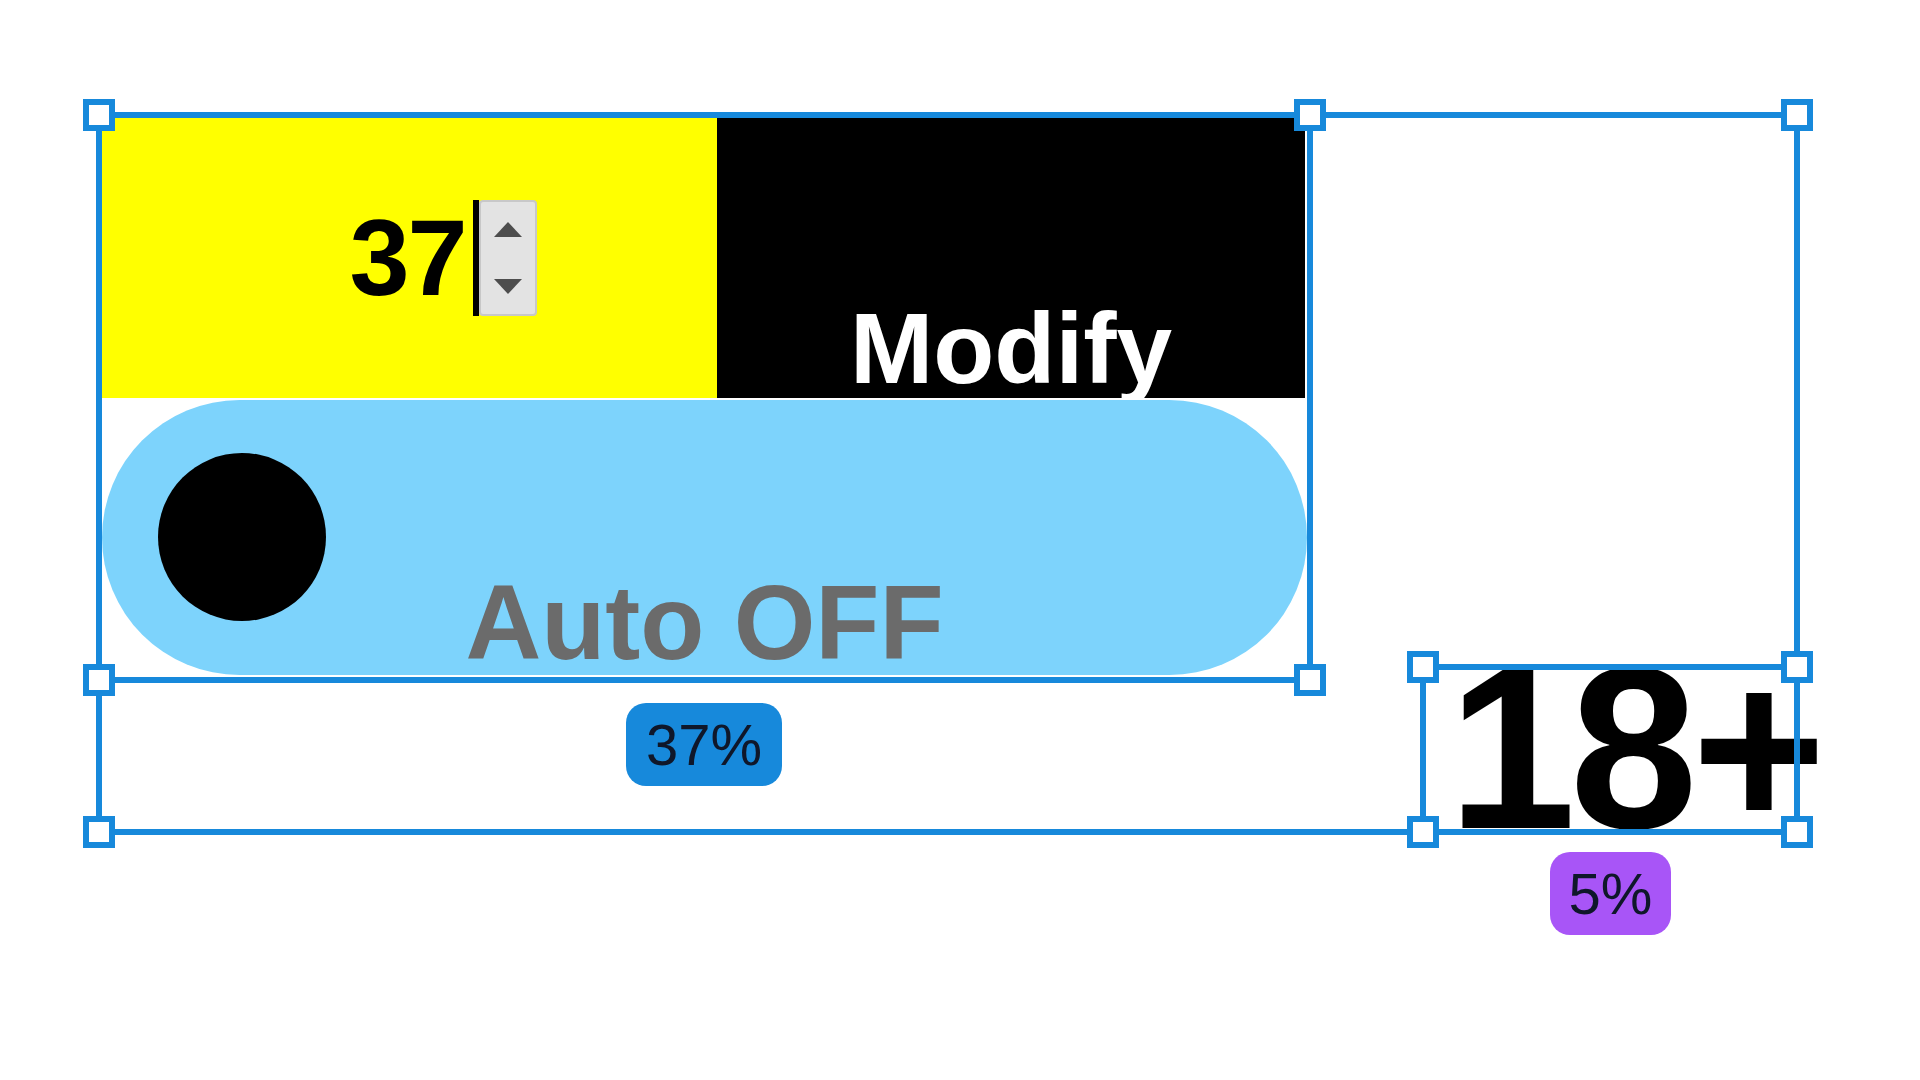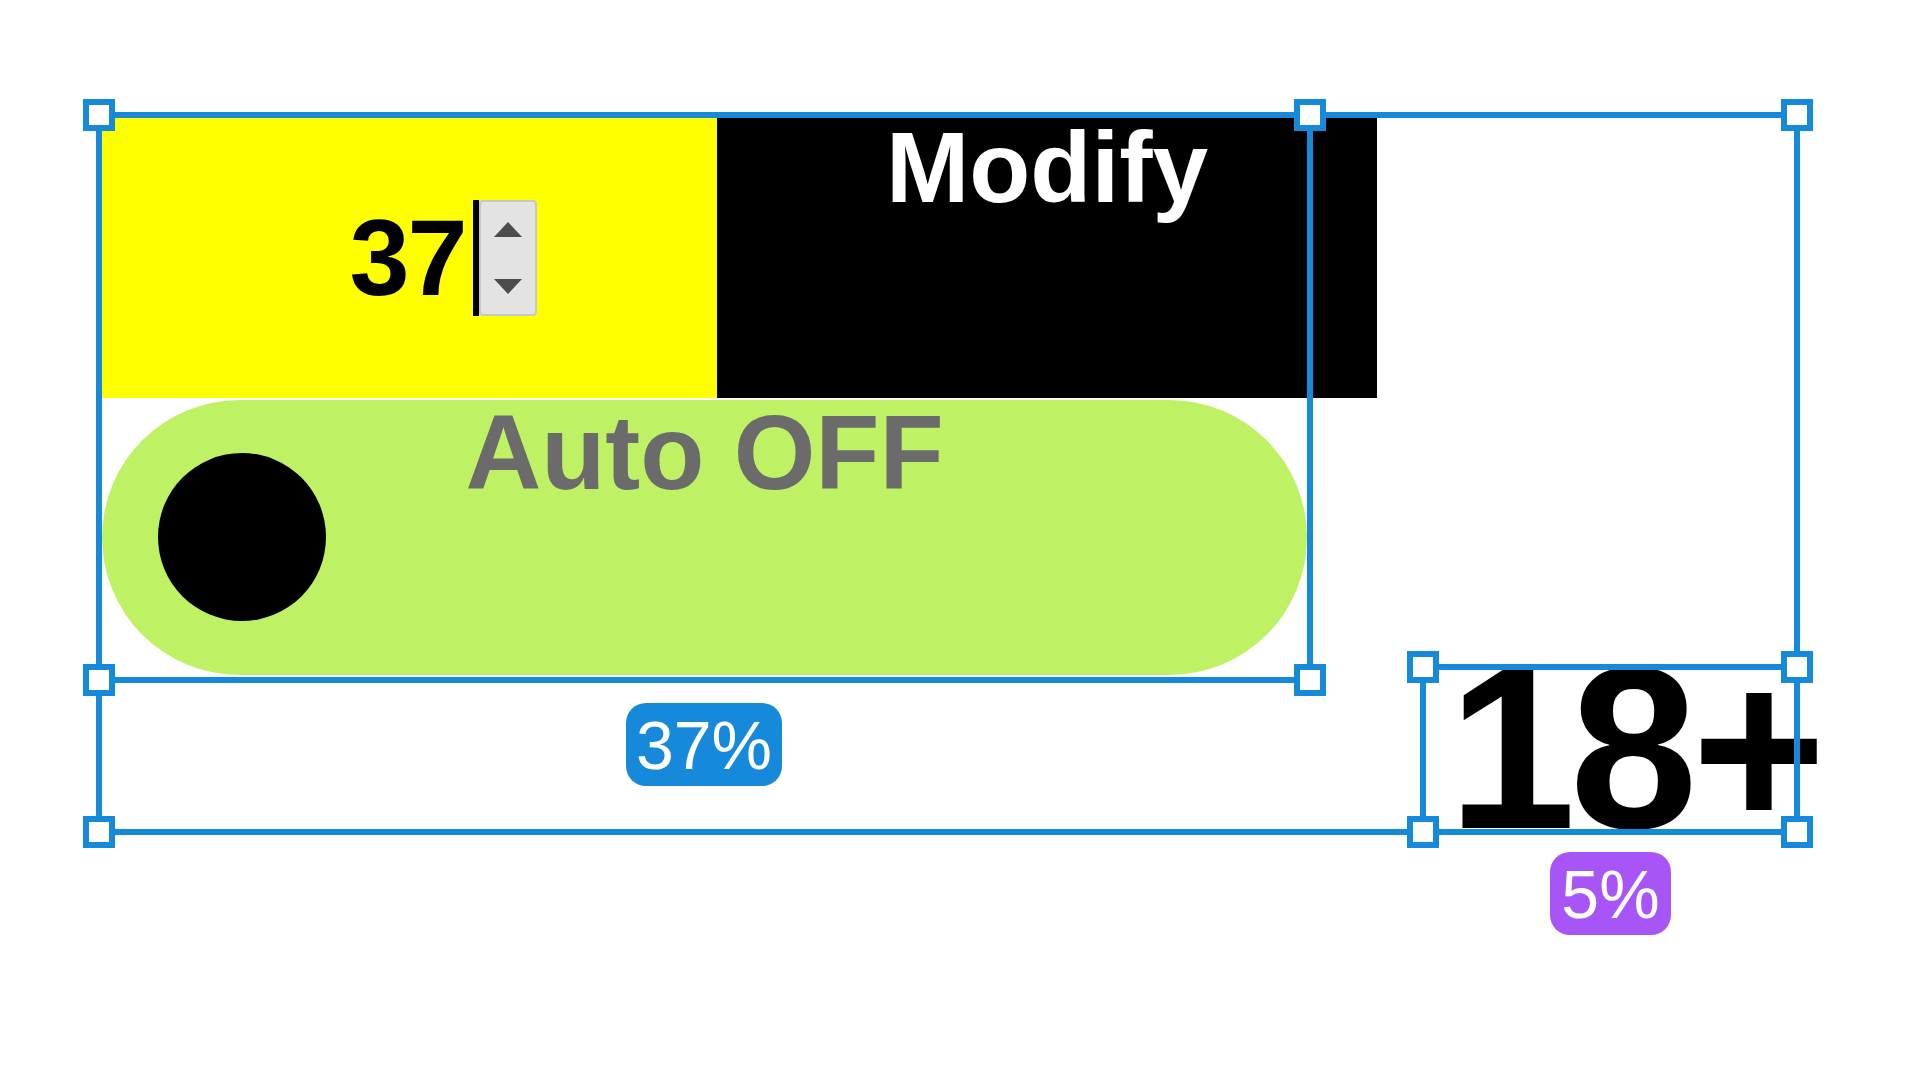--- a/index.html
+++ b/index.html
@@ -40,32 +40,32 @@
     border-left: 14px solid transparent; border-right: 14px solid transparent;
     border-bottom: 15px solid #4d4d4d;
   }
   .tri-down {
     display: block; width: 0; height: 0;
     border-left: 14px solid transparent; border-right: 14px solid transparent;
     border-top: 15px solid #4d4d4d;
   }
 
   .panel-black {
-    position: absolute; left: 717px; top: 117px; width: 660px; height: 281px;
+    position: absolute; left: 717px; top: 117px; width: 588px; height: 281px;
     background: #000000;
-    display: flex; align-items: flex-start; justify-content: center;
+    display: flex; align-items: flex-end; justify-content: center;
   }
   .modify-label {
     font-size: 100px; font-weight: 700; color: #ffffff; line-height: 1;
   }
 
   .toggle-pill {
     position: absolute; left: 102px; top: 400px; width: 1205px; height: 275px;
-    background: #bef264; border-radius: 138px;
-    display: flex; align-items: flex-start; justify-content: center;
+    background: #7dd3fc; border-radius: 138px;
+    display: flex; align-items: flex-end; justify-content: center;
   }
   .toggle-knob {
     position: absolute; left: 56px; top: 53px; width: 168px; height: 168px;
     background: #000000; border-radius: 50%;
   }
   .toggle-label {
     font-size: 105px; font-weight: 700; color: #6b6b6b; line-height: 1;
   }
 
   .age-text {
@@ -85,21 +85,21 @@
 
   .handle {
     position: absolute; width: 32px; height: 32px;
     background: #ffffff; border: 6px solid #1789db;
   }
 
   
   .badge {
     position: absolute; height: 83px; border-radius: 20px;
     display: flex; align-items: center; justify-content: center;
-    color: #ffffff; font-size: 68px; font-weight: 500; line-height: 1;
+    color: #0f172a; font-size: 58px; font-weight: 500; line-height: 1;
   }
   .badge-group { left: 626px; top: 703px; width: 156px; background: #1789db; }
   .badge-outer { left: 869px; top: 852px; width: 158px; background: #1789db; }
   .badge-age   { left: 1550px; top: 852px; width: 121px; background: #a855f7; }
 </style>
 </head>
 <body>
 
 <div class="canvas">
 

